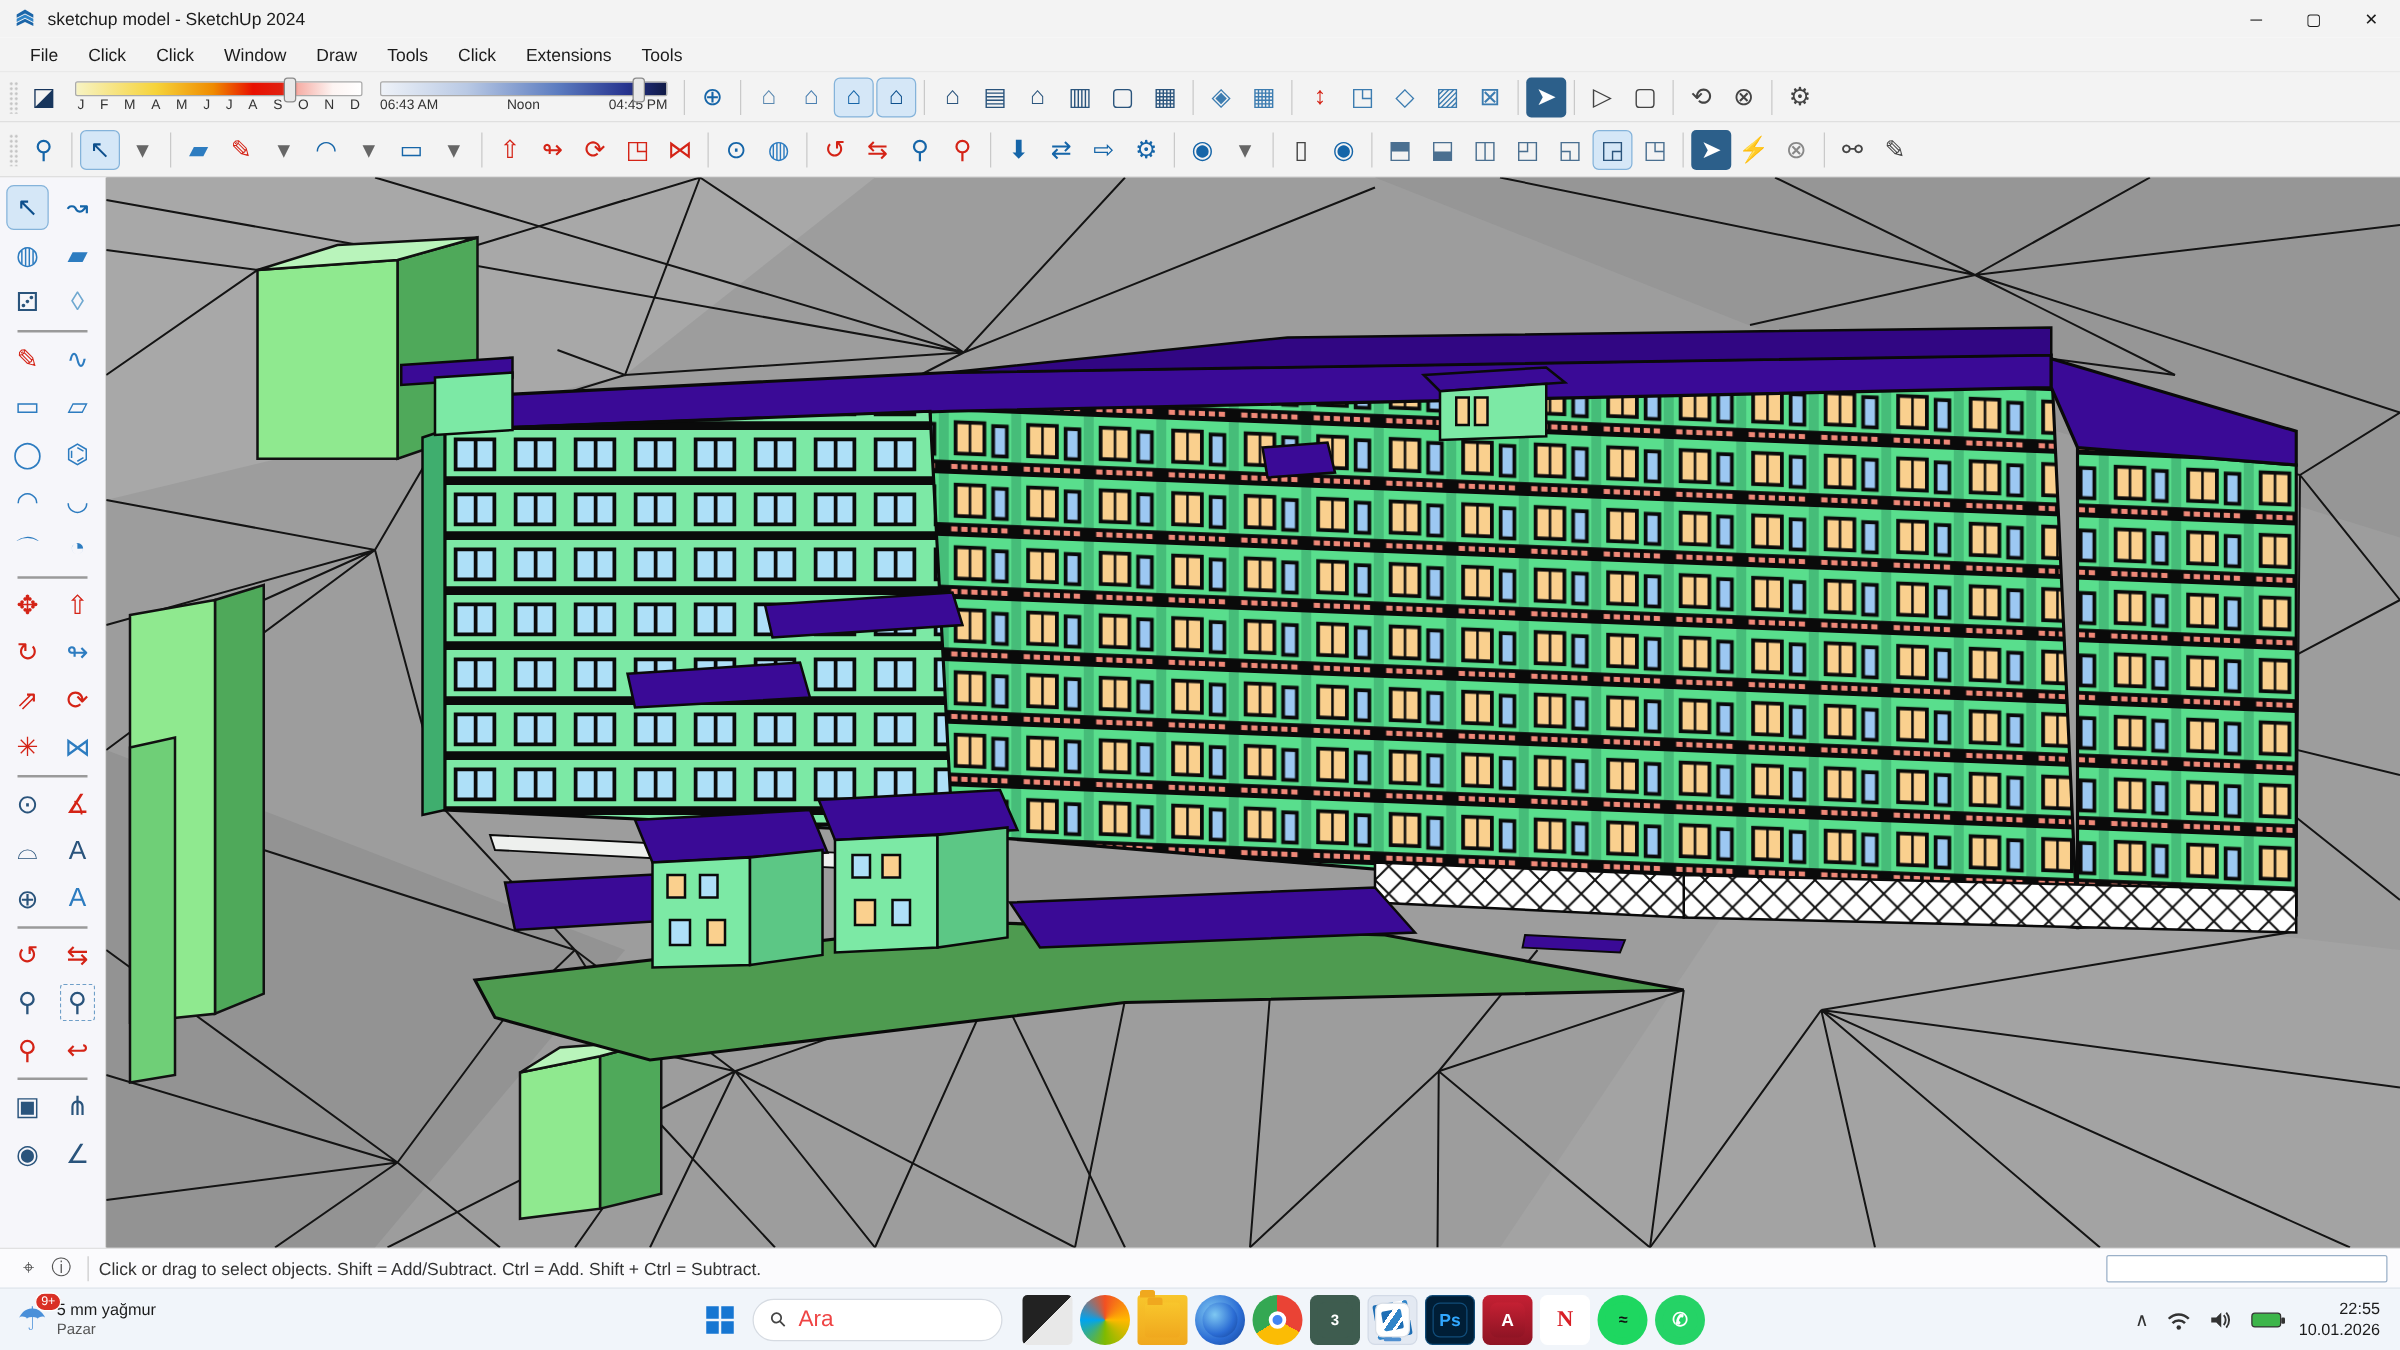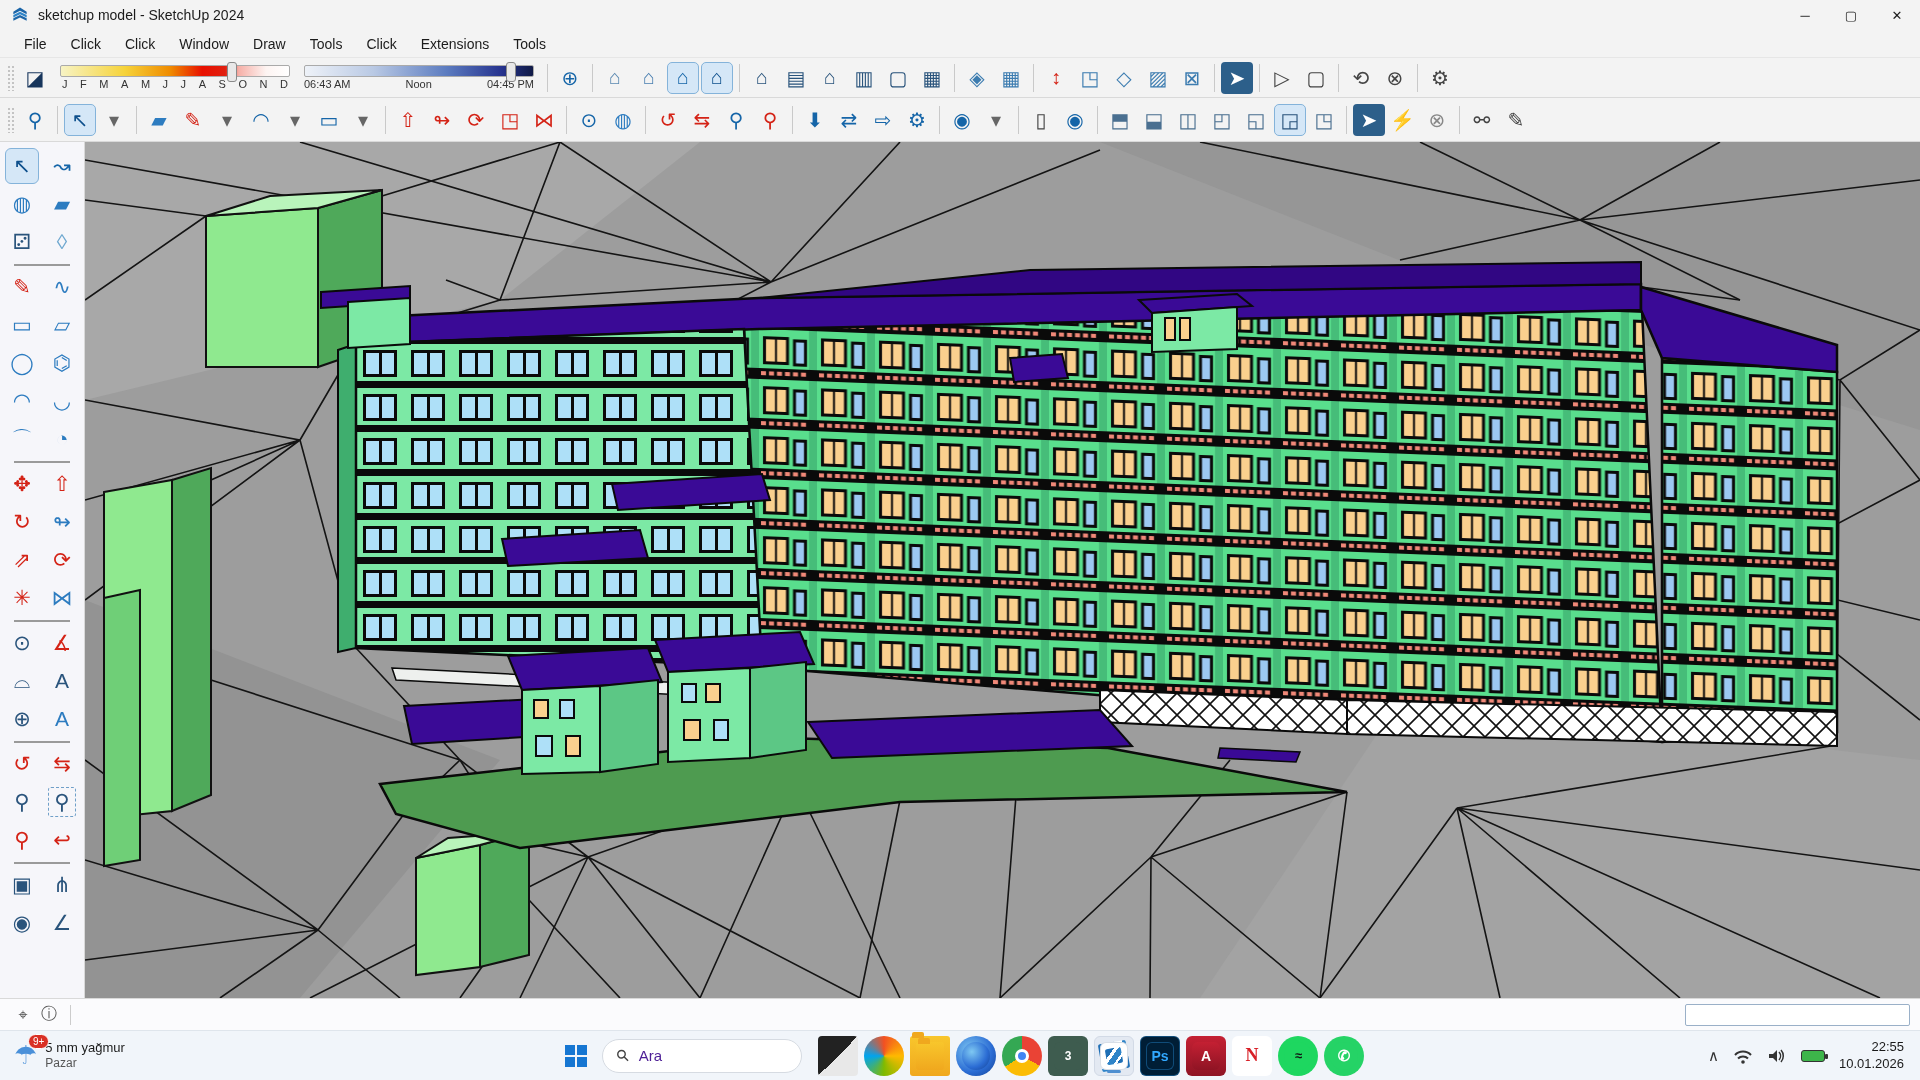--- a/index.html
+++ b/index.html
@@ -57,21 +57,21 @@
   .umb{position:relative;font-size:26px;color:#4a90d9}
   .badge{position:absolute;top:-6px;right:-12px;background:#d93025;color:#fff;font-size:10px;border-radius:9px;padding:1px 4px;border:1px solid #fff}
   .wtxt{font-size:13px;line-height:1.25}
   .wtxt .w2{color:#555;font-size:12px}
   .centerapps{position:absolute;left:50%;transform:translateX(-50%);display:flex;align-items:center;gap:6px}
   .startbtn{width:40px;height:40px;display:flex;align-items:center;justify-content:center;border-radius:6px}
   .winlogo{display:grid;grid-template-columns:10px 10px;grid-template-rows:10px 10px;gap:2px}
   .winlogo div{background:#1676d2}
   .searchpill{width:200px;height:34px;background:#fff;border:1px solid #d6dbe2;border-radius:17px;display:flex;align-items:center;gap:10px;padding:0 14px;margin-right:10px}
   .searchpill .mag{font-size:16px;color:#444;transform:rotate(-45deg)}
-  .searchpill .ph{font-size:15px;color:#4c1d95}
+  .searchpill .ph{font-size:18px;color:#ef4444}
   .appbtn{width:40px;height:40px;border-radius:6px;display:flex;align-items:center;justify-content:center;position:relative}
   .appbtn.active{background:#e3e9f2;border:1px solid #d2dae6}
   .appbtn.active::after{content:"";position:absolute;bottom:2px;left:12px;right:12px;height:3px;border-radius:2px;background:#4f8fd0}
   .ic{width:28px;height:28px;border-radius:6px;display:flex;align-items:center;justify-content:center;font-weight:bold;font-size:14px}
   .ic-tv{background:linear-gradient(135deg,#222 50%,#e8e8e8 50%);border-radius:4px}
   .ic-copilot{border-radius:50%;background:conic-gradient(#f25022,#ffb900,#7fba00,#00a4ef,#f25022)}
   .ic-folder{background:linear-gradient(#f8c62c,#f0a81e);border-radius:3px;position:relative}
   .ic-folder::before{content:"";position:absolute;top:-4px;left:2px;width:12px;height:6px;background:#f0a81e;border-radius:2px 2px 0 0}
   .ic-edge{border-radius:50%;background:radial-gradient(circle at 35% 35%,#7ec8f2,#2b6cd4 60%,#123f8f)}
   .ic-chrome{border-radius:50%;background:conic-gradient(#ea4335 0 33%,#fbbc05 33% 66%,#34a853 66% 100%);position:relative}
@@ -633,20 +633,21 @@
         <rect x="714" y="720" width="14" height="20" fill="#aee0f8"></rect>
       </g>
     </svg>
   </div>
 </div>
 
 <div class="statusbar">
   <div class="sic">⌖</div>
   <div class="sic">ⓘ</div>
   <div class="ssep"></div>
+  <span>Click or drag to select objects. Shift = Add/Subtract. Ctrl = Add. Shift + Ctrl = Subtract.</span>
   <div class="measure-box"></div>
 </div>
 
 <div class="taskbar">
   <div class="weather">
     <div class="umb">☂<span class="badge">9+</span></div>
     <div class="wtxt">
       <div>5 mm yağmur</div>
       <div class="w2">Pazar</div>
     </div>

